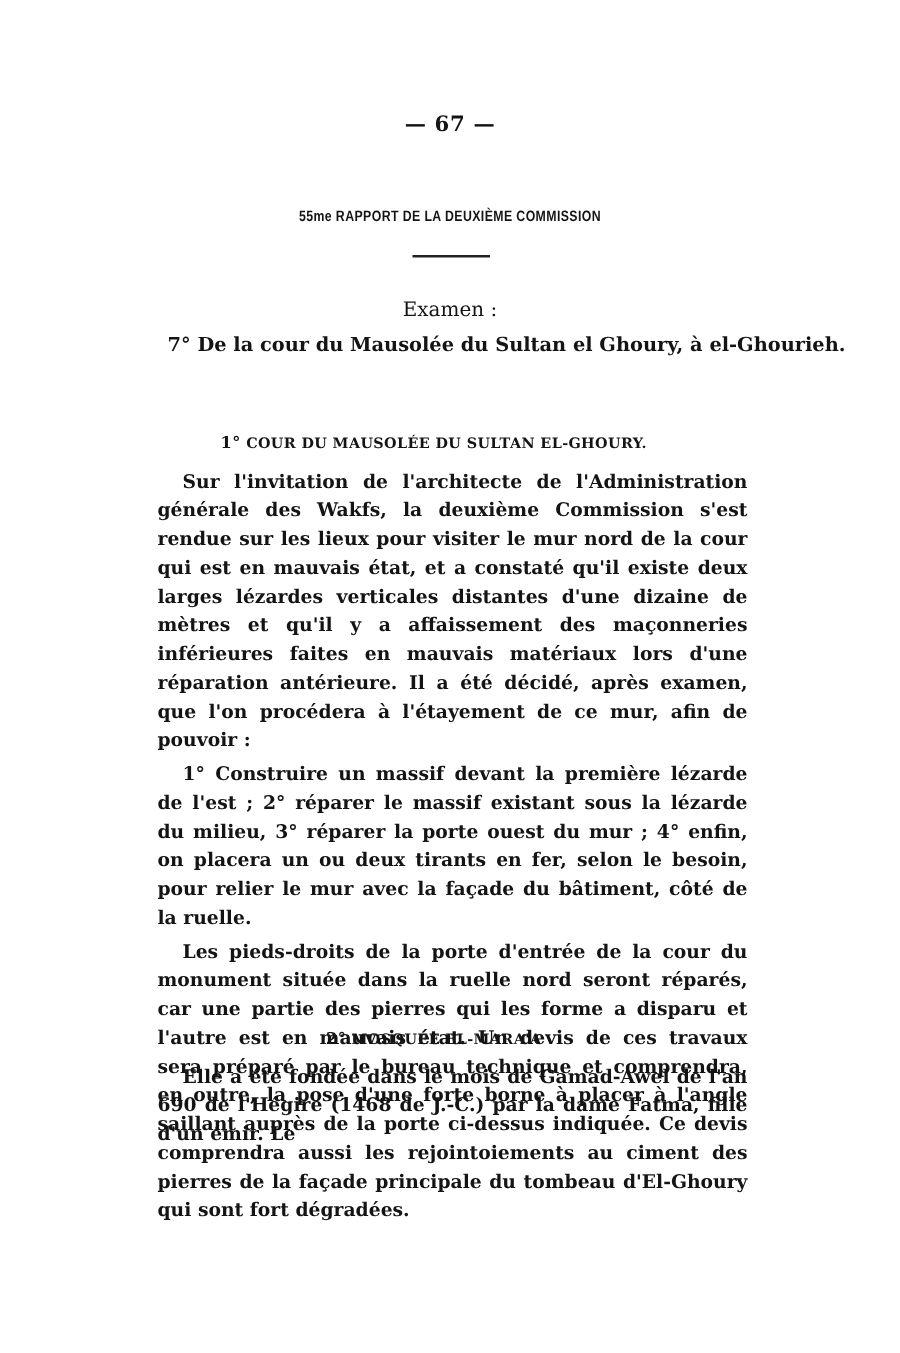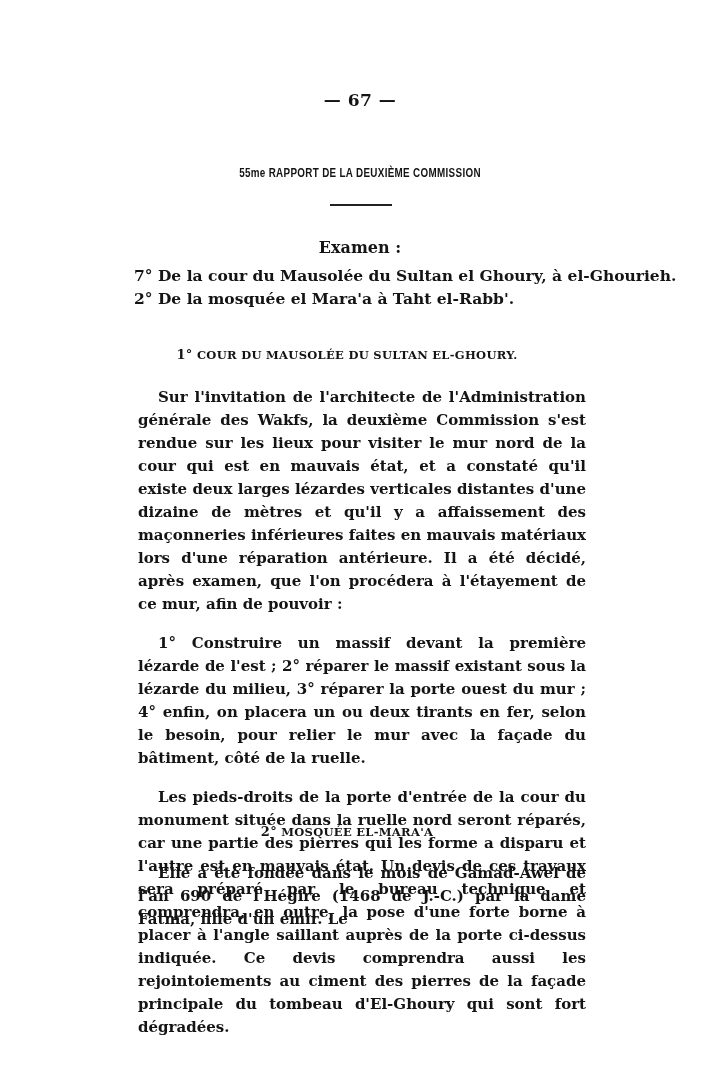--- a/index.html
+++ b/index.html
@@ -16,46 +16,45 @@
     position: absolute; top: 166px; left: 0; width: 720px; text-align: center;
     font-family: "Liberation Sans", sans-serif;
     font-size: 12px; font-weight: 900; letter-spacing: 0.4px;
     transform: scaleX(0.82); transform-origin: center;
   }
   .title-rule {
     position: absolute; top: 204px; left: 330px; width: 62px; height: 2px; background: #222;
   }
   .examen-heading {
     position: absolute; top: 238px; left: 0; width: 720px; text-align: center;
-    font-size: 16px; font-weight: bold;
+    font-size: 16px; font-weight: normal;
   }
   .agenda { position: absolute; top: 264px; left: 134px; font-size: 15.5px; font-weight: bold; line-height: 23px; }
   .agenda div { white-space: nowrap; }
   .section-heading {
     position: absolute; left: 0; width: 694px; text-align: center;
     font-size: 11.5px; font-weight: bold; letter-spacing: 0.3px;
   }
   .section-heading .num { font-size: 13px; }
   .text-block {
     position: absolute; left: 122px; width: 480px;
     font-size: 15px; line-height: 23px; text-align: justify; font-weight: bold;
   }
-  .text-block p { margin: 16px; text-indent: 20px; }
+  .text-block p { margin: 4px; text-indent: 20px; }
 </style>
 </head>
 <body>
 
 <div class="page-number">— 67 —</div>
 <div class="report-title">55me RAPPORT DE LA DEUXIÈME COMMISSION</div>
 <div class="title-rule"></div>
 <div class="examen-heading">Examen :</div>
 
 <div class="agenda">
   <div>7° De la cour du Mausolée du Sultan el Ghoury, à el-Ghourieh.</div>
-  <div>2° De la mosquée el Mara'a à Taht el-Rabb'.</div>
 </div>
 
 <div class="section-heading" style="top:347px;">
   <span class="num">1°</span>
   <span>COUR DU MAUSOLÉE DU SULTAN EL-GHOURY.</span>
 </div>
 
 <div class="text-block" style="top:370px;">
   <p>Sur l'invitation de l'architecte de l'Administration générale des Wakfs, la deuxième Commission s'est rendue sur les lieux pour visiter le mur nord de la cour qui est en mauvais état, et a constaté qu'il existe deux larges lézardes verticales distantes d'une dizaine de mètres et qu'il y a affaissement des maçonneries inférieures faites en mauvais matériaux lors d'une réparation antérieure. Il a été décidé, après examen, que l'on procédera à l'étayement de ce mur, afin de pouvoir :</p>
   <p>1° Construire un massif devant la première lézarde de l'est ; 2° réparer le massif existant sous la lézarde du milieu, 3° réparer la porte ouest du mur ; 4° enfin, on placera un ou deux tirants en fer, selon le besoin, pour relier le mur avec la façade du bâtiment, côté de la ruelle.</p>

